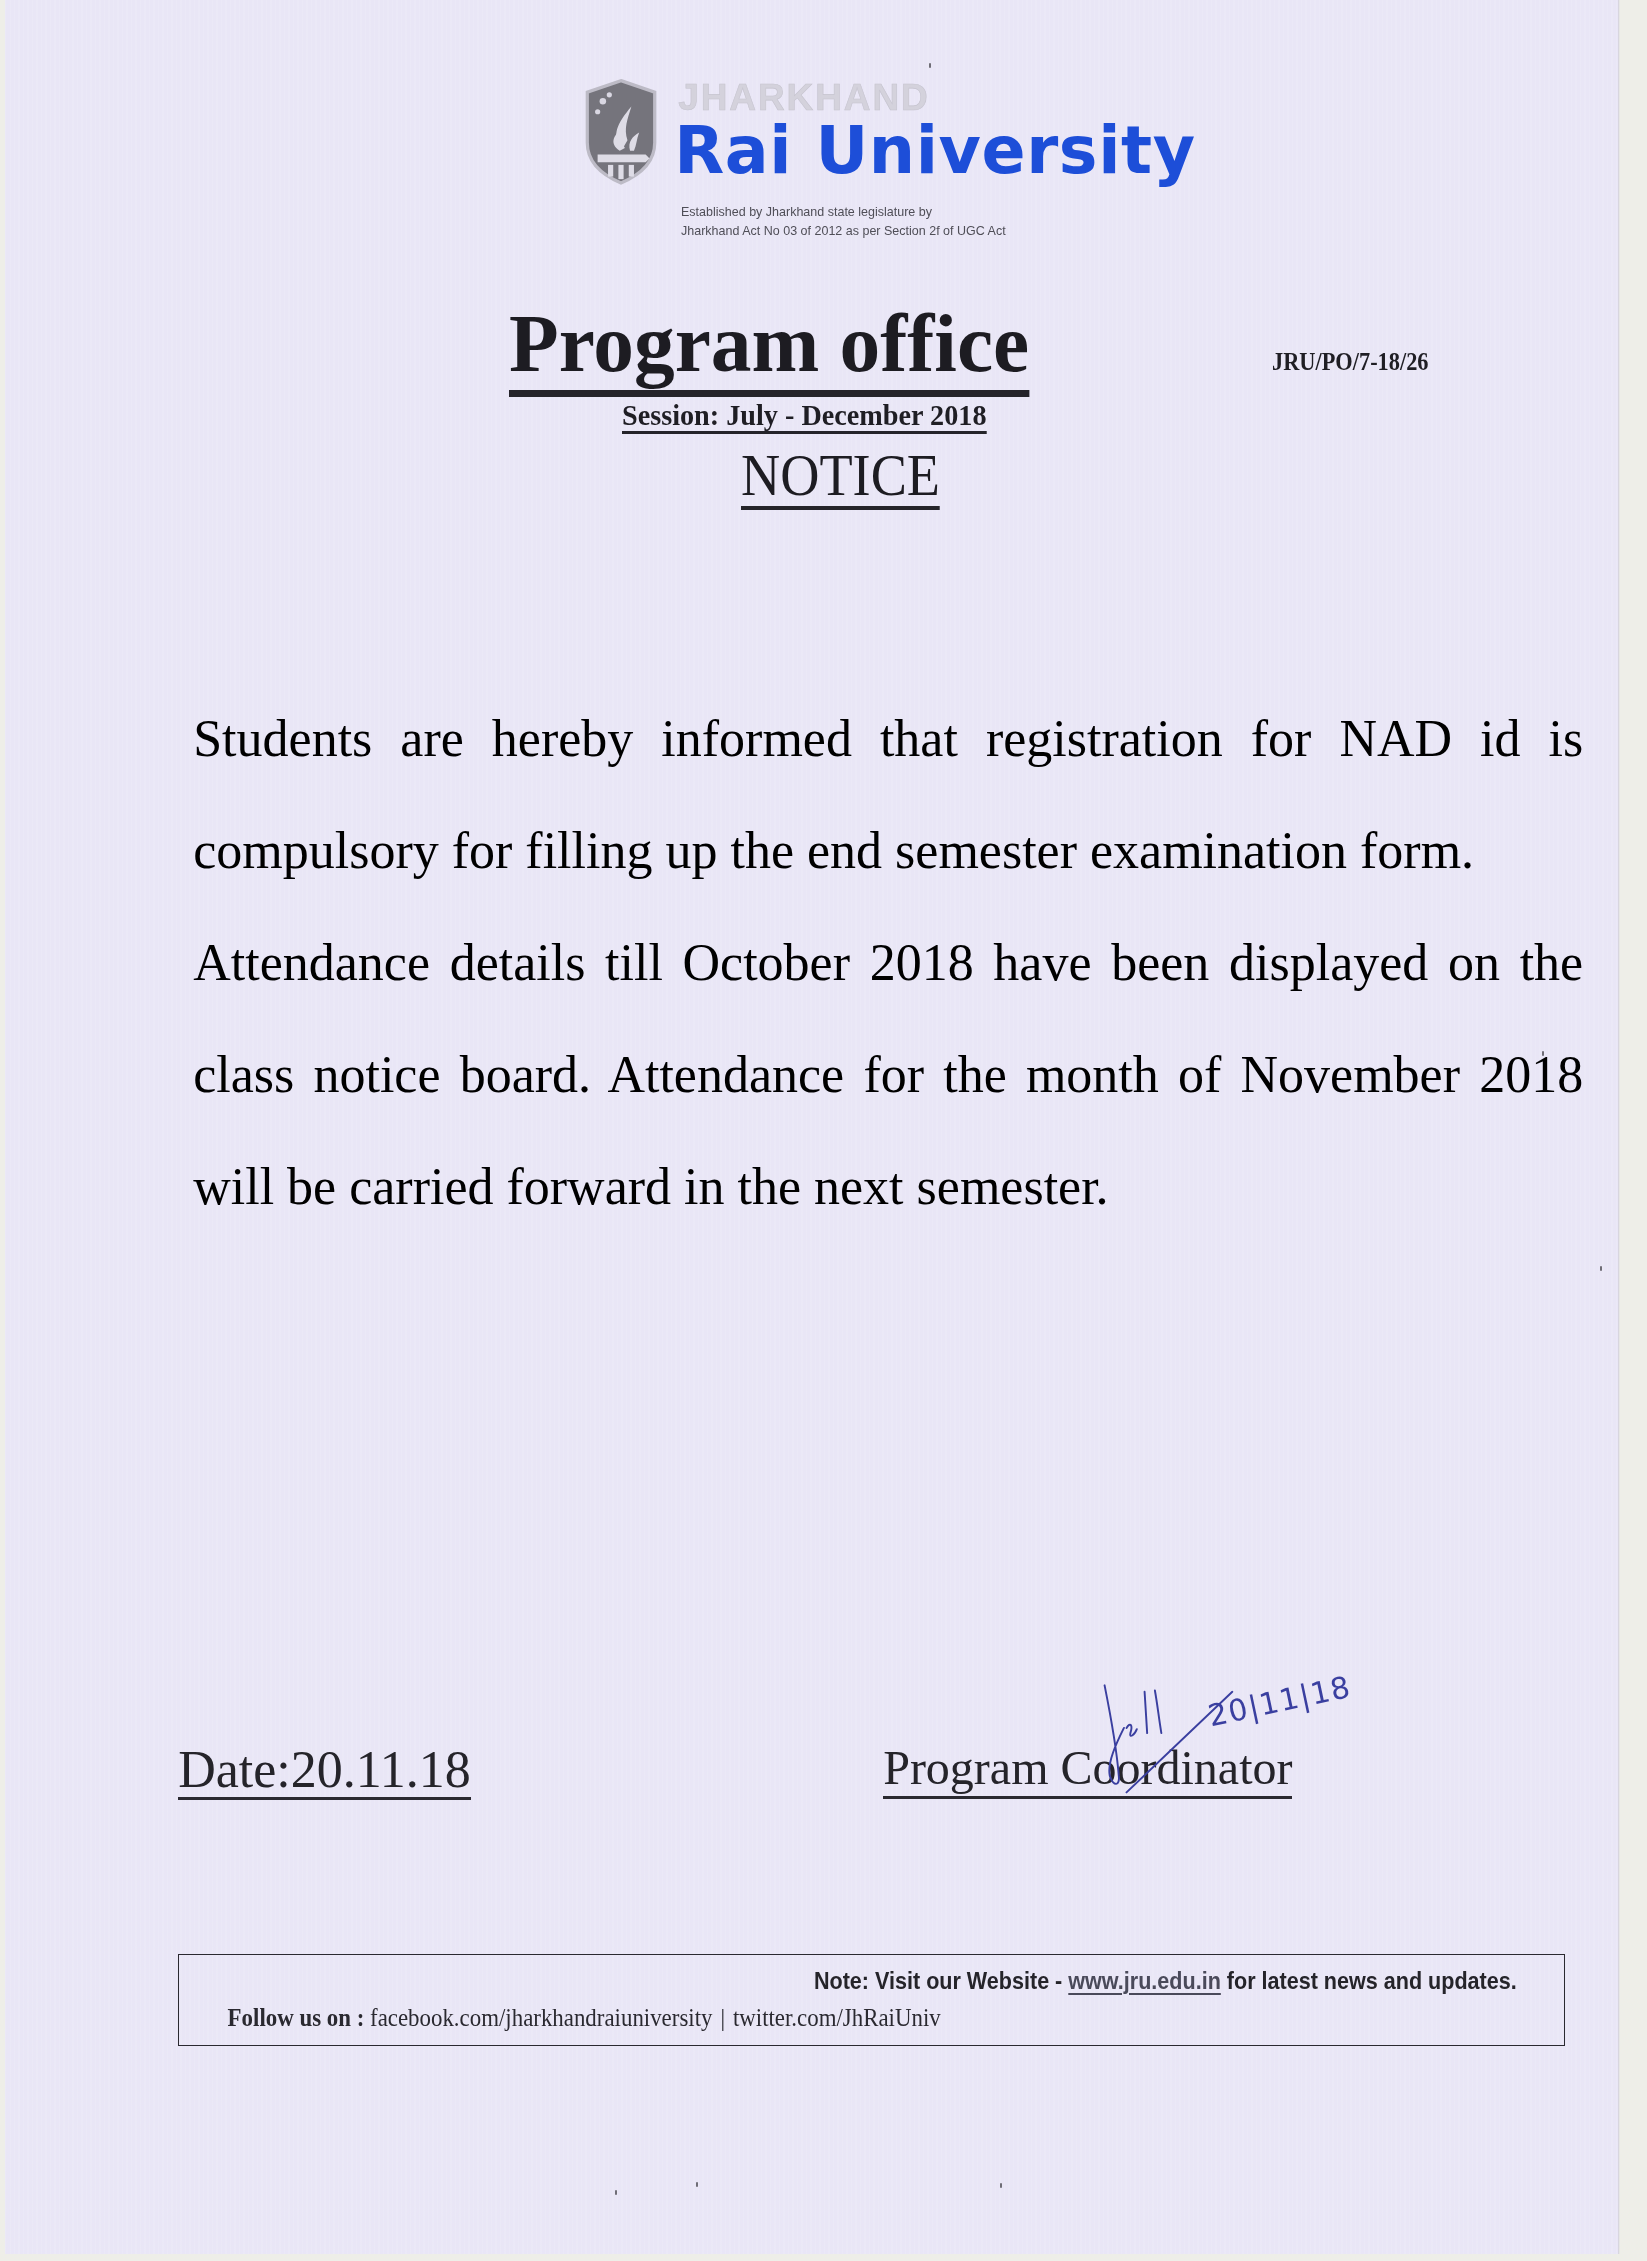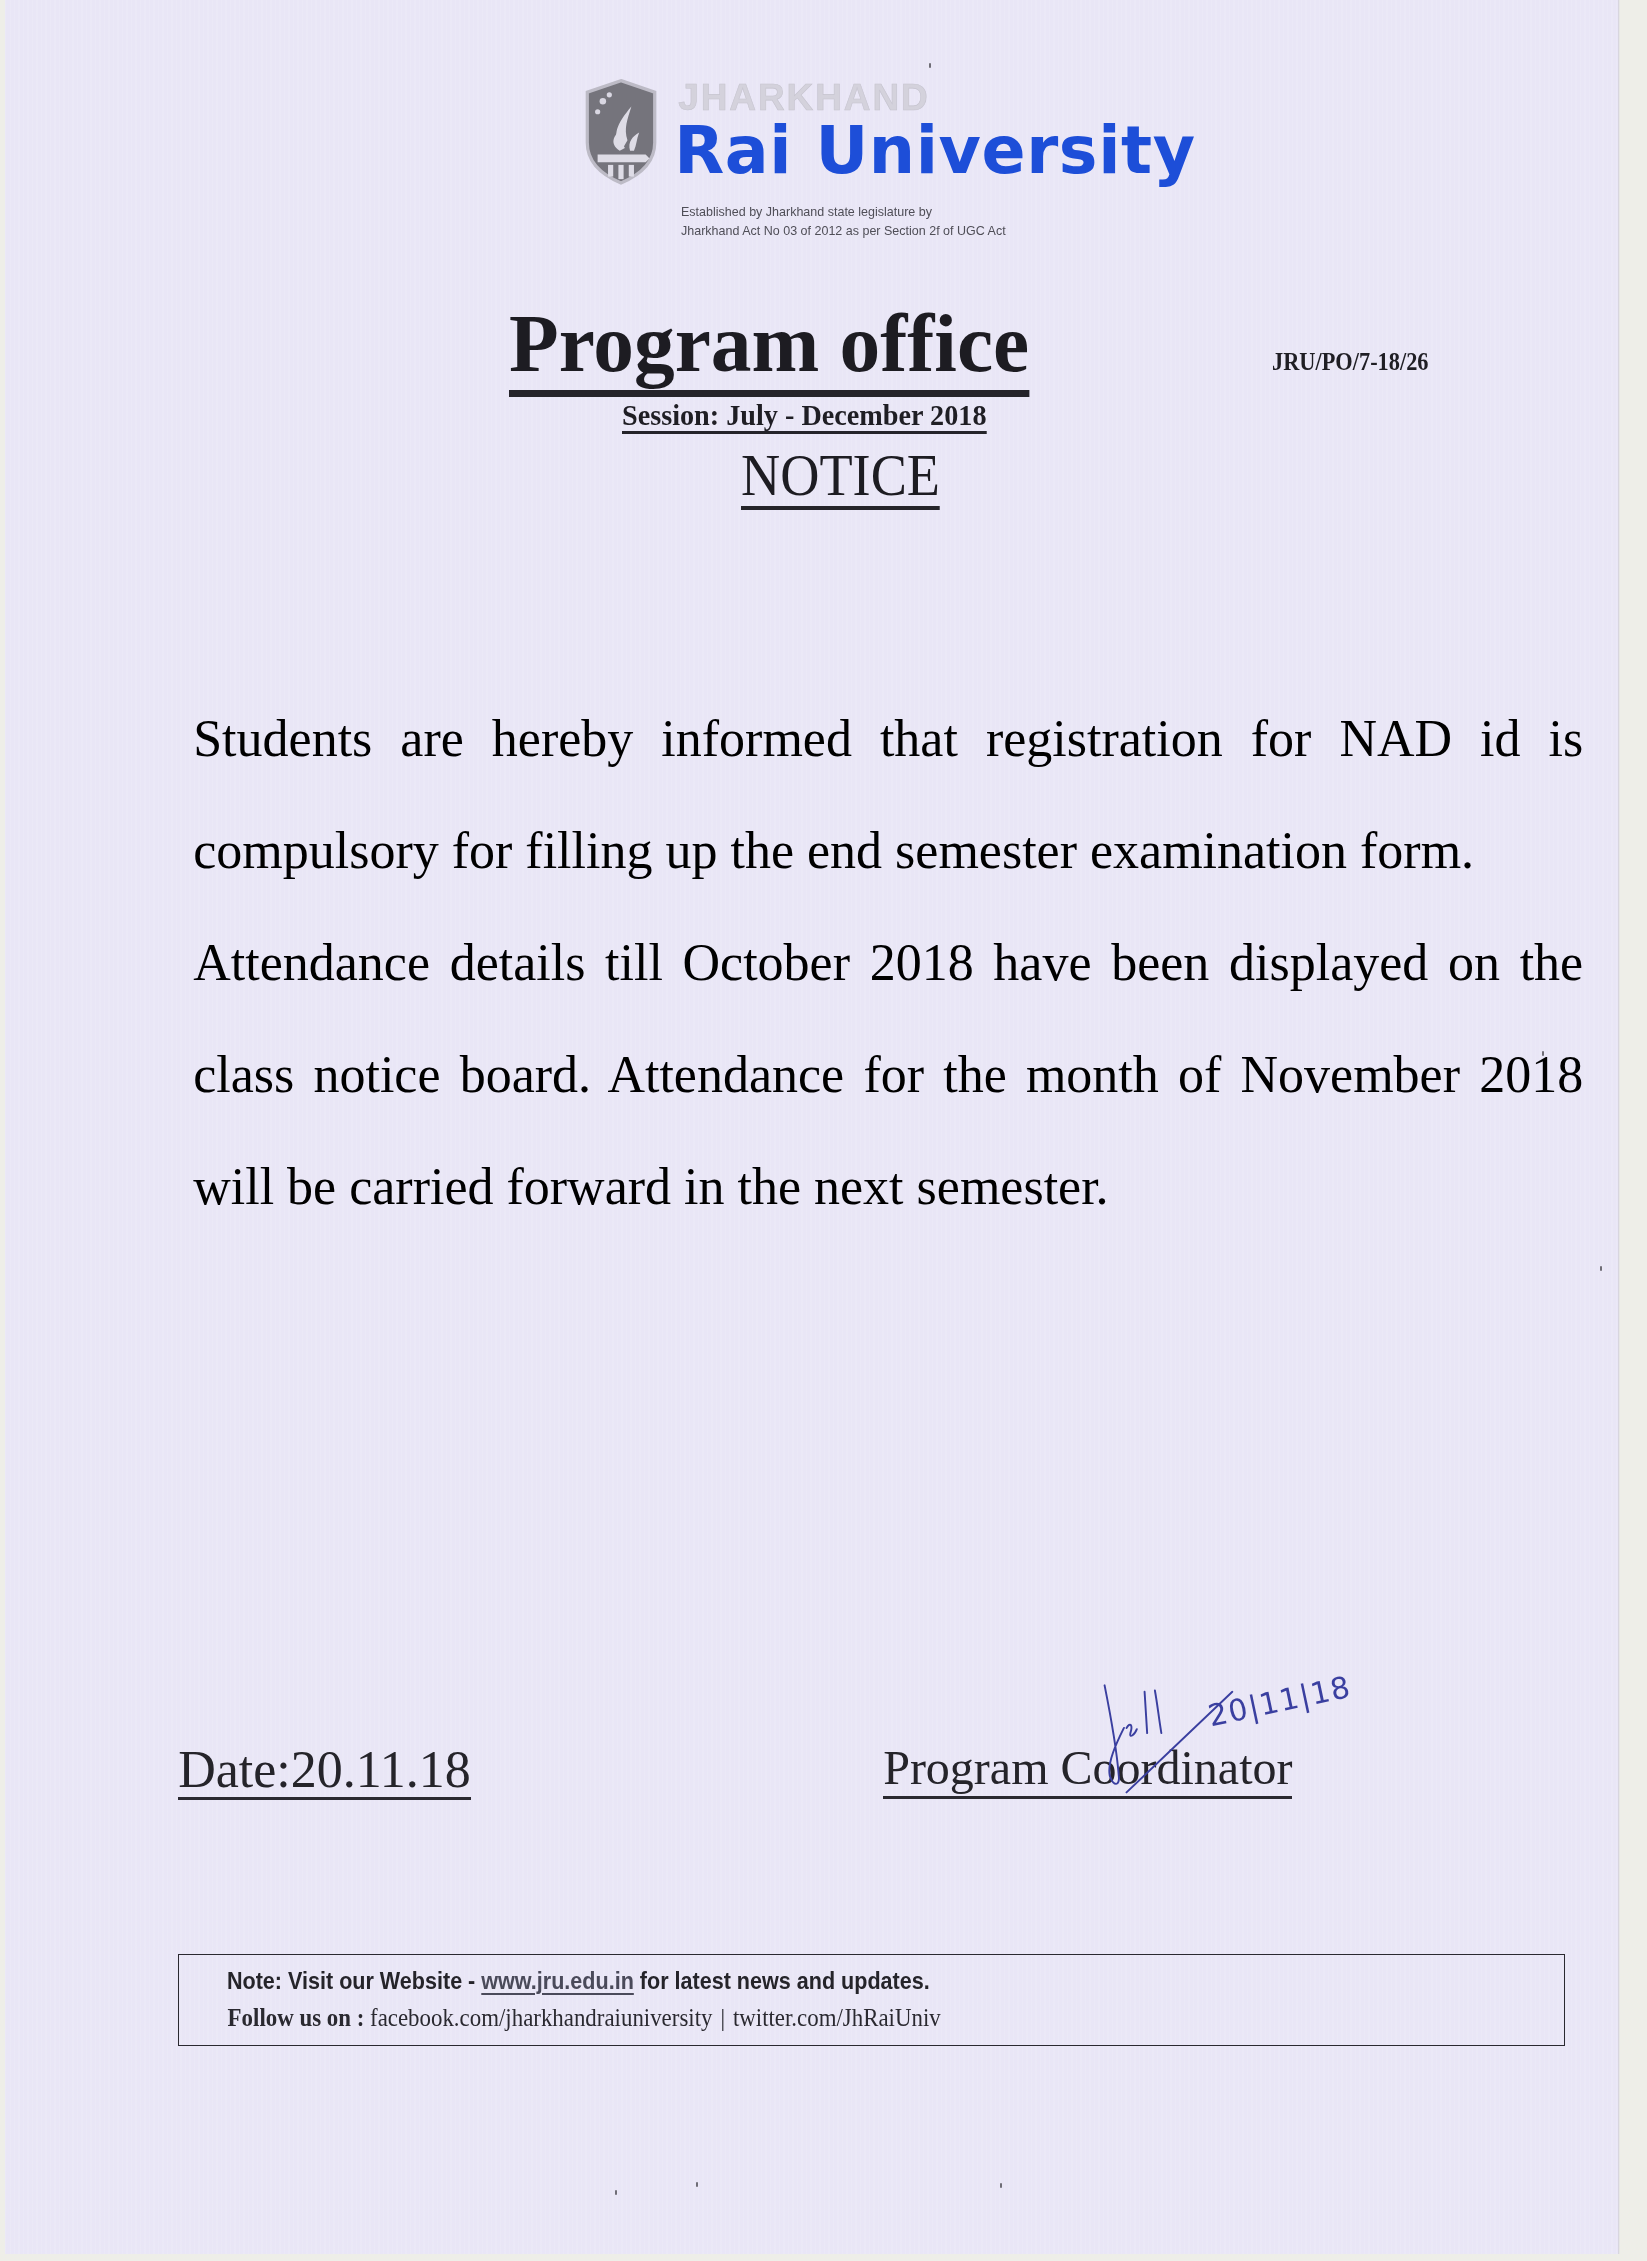--- a/index.html
+++ b/index.html
@@ -195,21 +195,21 @@
       width: 1387px;
       height: 92px;
       border: 1.9px solid #2a2930;
       box-sizing: border-box;
     }
     .footer-line1 {
       position: absolute;
       left: 0;
       right: 0;
       top: 14px;
-      text-align: left;
+      text-align: right;
       font-family: "Liberation Sans", sans-serif;
       font-weight: bold;
       font-size: 24.5px;
       color: #25242a;
       line-height: 1;
     }
     .footer-line1 .inner, .footer-line2 .inner {
       display: inline-block;
       transform: scaleX(0.88);
     }

